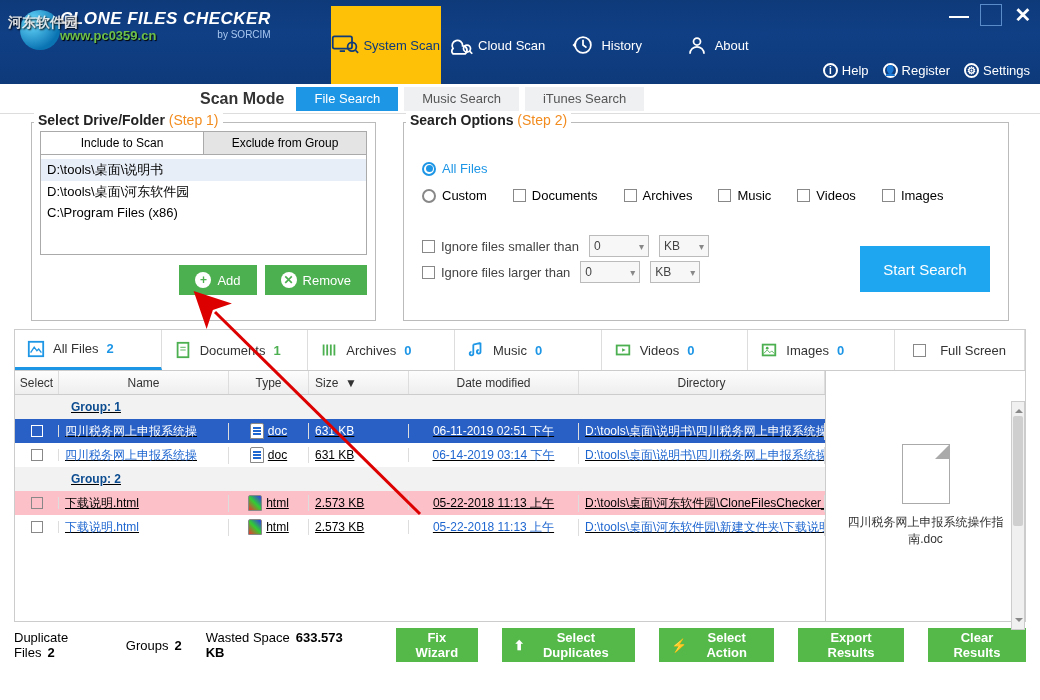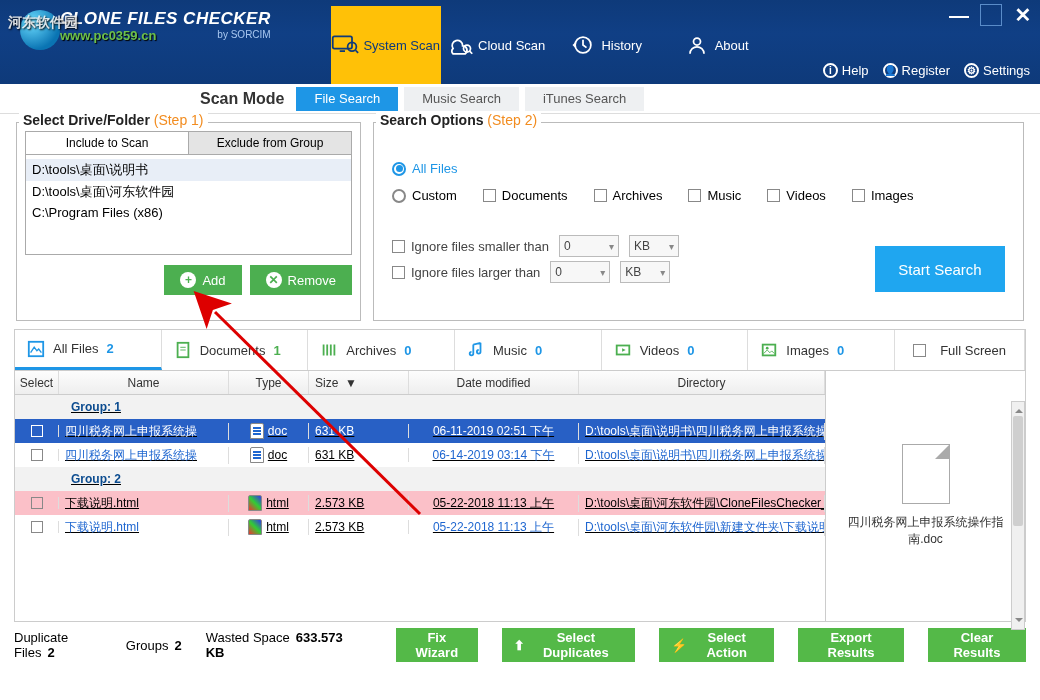--- a/index.html
+++ b/index.html
@@ -29,21 +29,21 @@
 .tlink { color:#fff; font-size:13px; display:flex; align-items:center; gap:4px; cursor:pointer; }
 .tlink .ic { width:15px; height:15px; border:2px solid #fff; border-radius:50%; display:inline-flex; align-items:center; justify-content:center; font-size:10px; font-weight:bold; }
 
 
 .mode-row { height:30px; background:#fff; border-bottom:1px solid #ddd; display:flex; align-items:center; padding-left:200px; }
 .mode-lbl { font-size:16px; font-weight:bold; color:#333; margin-right:12px; }
 .mode-btn { height:24px; padding:0 18px; font-size:13px; background:#eef0f2; color:#555; margin-right:6px; display:flex; align-items:center; cursor:pointer; }
 .mode-btn.on { background:#1e96e6; color:#fff; }
 
 
-.steps { height:215px; padding:8px 16px; display:flex; gap:12px; }
+.steps { height:215px; padding:8px 31px; display:flex; gap:27px; }
 .panel { border:1px solid #bbb; position:relative; padding:32px 8px 8px; }
 .p1 { width:345px; }
 .p2 { flex:1; }
 .panel-hd { position:absolute; top:-11px; left:2px; background:#fff; padding:0 4px; font-size:14px; font-weight:bold; color:#222; }
 .panel-hd .step { color:#f28c1f; font-weight:normal; }
 
 .sub-tabs { position:absolute; top:8px; left:8px; right:8px; display:flex; border:1px solid #aaa; height:24px; }
 .sub-tabs div { flex:1; text-align:center; font-size:12px; line-height:23px; border-right:1px solid #aaa; cursor:pointer; }
 .sub-tabs div:last-child { border-right:0; }
 .sub-tabs .on { background:#fff; }

